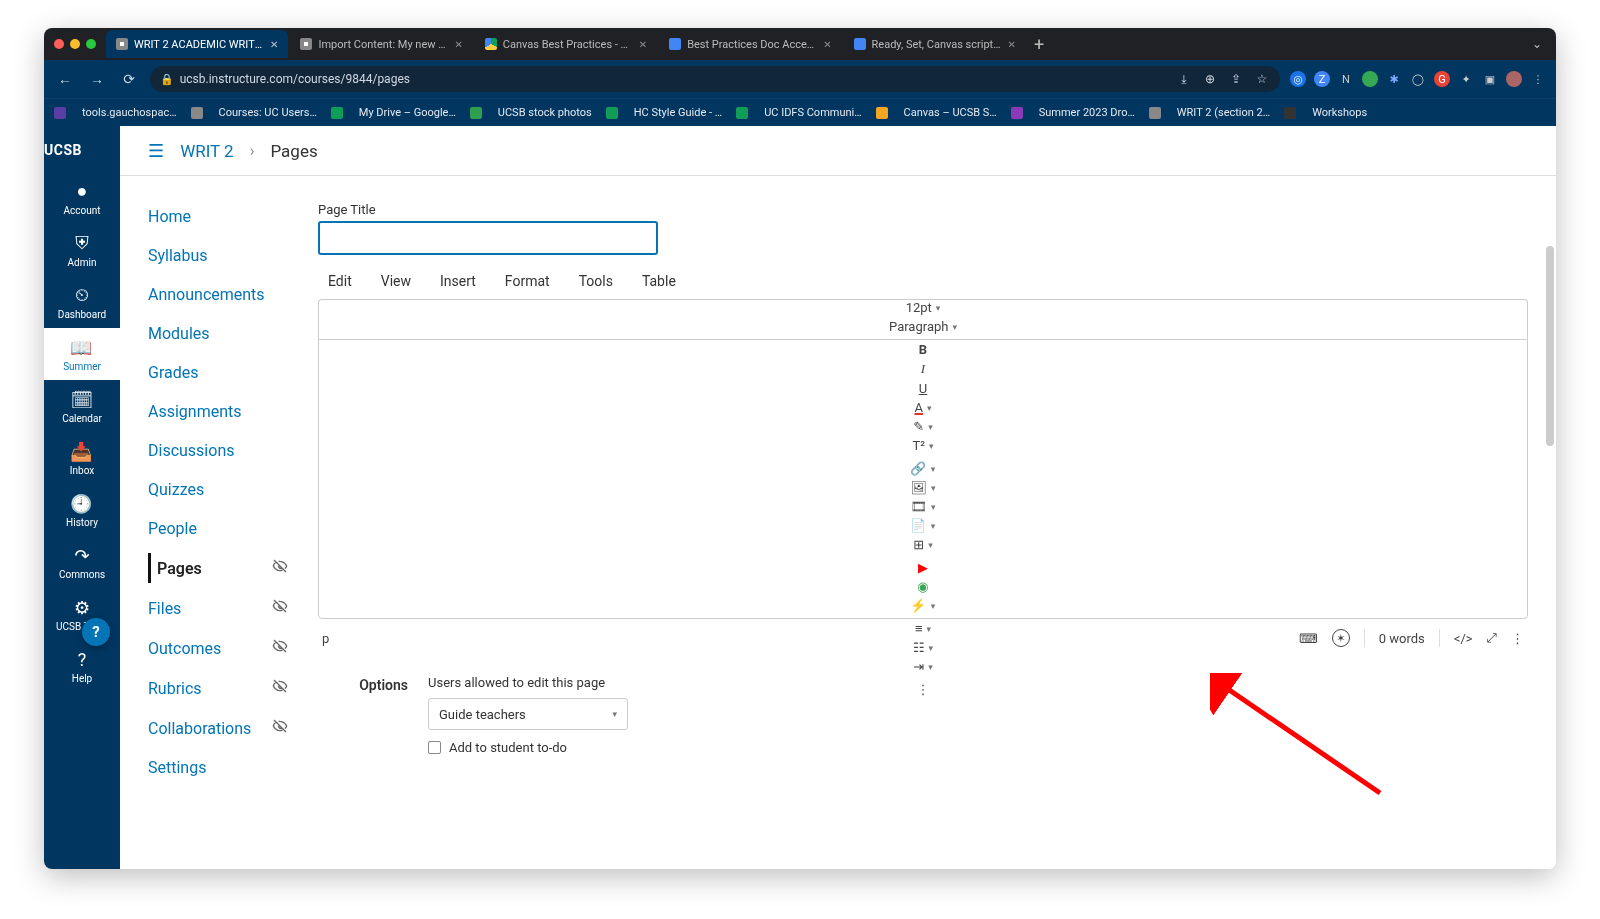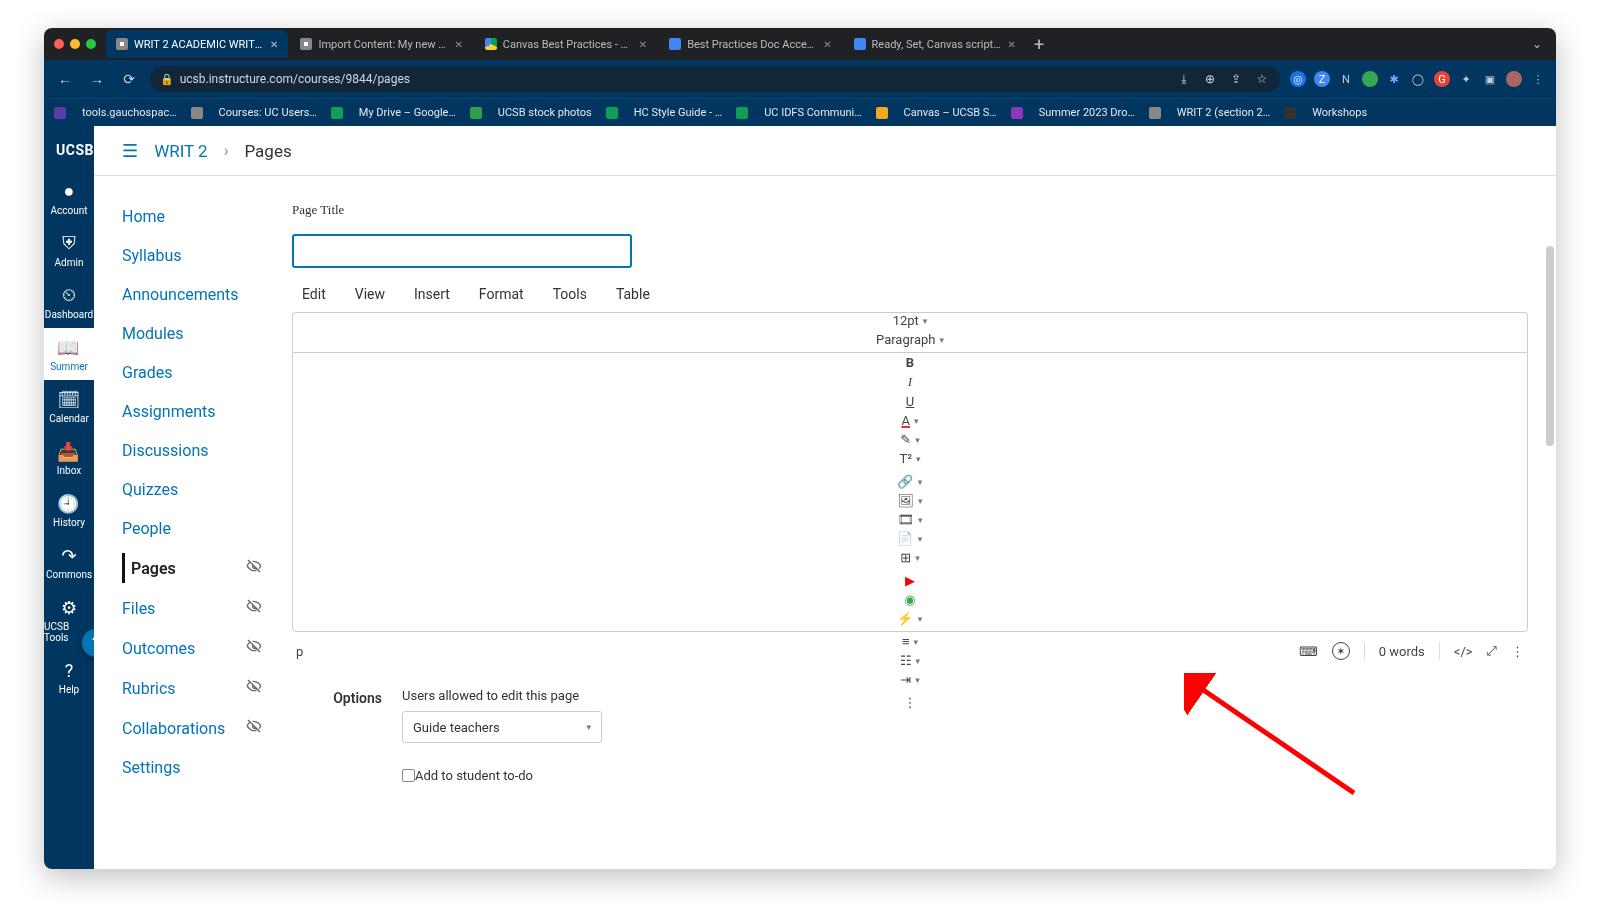--- a/index.html
+++ b/index.html
@@ -31,58 +31,58 @@
 .url-icons span { font-size: 12px; color:#cfd8e3; cursor:pointer; width:16px; text-align:center; }
 .ext-icons { display:flex; gap:8px; align-items:center; }
 .ext-icons span{ width:16px; height:16px; display:inline-flex; align-items:center; justify-content:center; font-size:11px; border-radius:50%; cursor:pointer; }
 
 .bookmark-bar { background: #003660; height: 28px; display: flex; align-items: center; gap: 14px; padding: 0 10px; font-size: 11px; color: #e4e9f0; border-top: 1px solid rgba(255,255,255,.05); }
 .bookmark { display:flex; align-items:center; gap:16px; cursor:pointer; white-space:nowrap; }
 .bm-ico{ width:12px; height:12px; display:inline-block; border-radius:2px; }
 
 .page { flex: 1; display:flex; overflow:hidden; }
 
-.globalnav { width: 50px; background: #003660; color:#fff; display:flex; flex-direction:column; align-items:flex-end; font-size: 10px; }
+.globalnav { width: 76px; background: #003660; color:#fff; display:flex; flex-direction:column; align-items:flex-start; font-size: 10px; }
 .gn-logo { font-weight:700; font-size:14px; letter-spacing:.5px; padding: 16px 0 14px; }
 .gn-item { width:100%; display:flex; flex-direction:column; align-items:center; gap:3px; padding: 8px 0; cursor:pointer; }
 .gn-item.active { background:#fff; color:#0374B5; }
 .gn-icon { width:22px; height:22px; display:flex; align-items:center; justify-content:center; font-size:18px; }
 .gn-help-bubble { position:absolute; width:28px; height:28px; border-radius:50%; background:#0374B5; color:#fff; display:flex; align-items:center; justify-content:center; font-weight:700; font-size:15px; margin-left: 38px; margin-top: -22px; box-shadow:0 2px 6px rgba(0,0,0,.3); cursor:pointer; }
 
 .content { flex:1; overflow-y:auto; background:#fff; position:relative; }
 .breadcrumb-bar { display:flex; align-items:center; gap:16px; padding: 14px 28px; border-bottom: 1px solid #ddd; }
 .hamburger { color:#0374B5; cursor:pointer; font-size:18px; }
 .crumb-link { color:#0374B5; cursor:pointer; font-size:17px; }
 .crumb-sep { color:#888; }
 .crumb-cur { color:#333; font-size:17px; }
 .course-body { display:flex; padding: 26px 28px; gap:30px; }
 .course-nav { width: 140px; display:flex; flex-direction:column; gap:10px; font-size:16px; }
 .course-nav .item { color:#0374B5; cursor:pointer; padding:5px 0; display:flex; align-items:center; justify-content:space-between; }
 .course-nav .item.active { color:#222; font-weight:600; border-left:3px solid #111; padding-left:6px; }
 .hidden-icon { width:16px; height:16px; color:#666; }
 .main-area { flex:1; }
-.field-label { font-size:13px; color:#333; margin-bottom:16px;font-family:Liberation Serif, serif; }
+.field-label { font-size:13px; color:#333; margin-bottom:4px; }
 .title-input { width:340px; height:34px; border:2px solid #0374B5; border-radius:3px; padding:0 8px; font-size:14px; outline:none; }
 .rce-menu { display:flex; gap:29px; padding: 18px 10px 10px; color:#333; font-size:14px; }
 .rce-menu span { cursor:pointer; }
 .rce-toolbar { border:1px solid #ccc; border-bottom:none; border-radius:4px 4px 0 0; height:40px; display:flex; align-items:center; gap:4px; padding:0 12px; font-size:13px; color:#444;flex-direction:column; }
 .tb-sep { width:1px; height:22px; background:#ddd; margin:0 6px; }
 .tb-btn { min-width:20px; height:26px; display:inline-flex; align-items:center; justify-content:center; padding:0 4px; cursor:pointer; border-radius:3px; color:#444; }
 .tb-drop { display:inline-flex; align-items:center; gap:4px; cursor:pointer; padding:0 4px; }
 .caret { font-size:9px; color:#777; }
 .rce-body { border:1px solid #ccc; border-radius:0 0 4px 4px; height:280px; background:#fff; cursor:text; }
 .rce-status { display:flex; align-items:center; justify-content:space-between; padding:10px 4px; font-size:13px; color:#444; }
 .rce-status-right { display:flex; align-items:center; gap:14px; }
 .rce-status-right .sep{ width:1px; height:18px; background:#ddd; }
 .status-btn{ cursor:pointer; color:#444; }
 .options-row { display:flex; gap:20px; padding-top:18px; }
 .options-label { font-weight:600; font-size:14px; color:#333; width:90px; text-align:right; padding-top:2px; }
 .options-body { font-size:13px; color:#333; }
 .select { margin-top:8px; width:200px; height:32px; border:1px solid #ccc; border-radius:3px; display:flex; align-items:center; justify-content:space-between; padding:0 10px; cursor:pointer; font-size:13px; }
-.chk-row { display:flex; align-items:center; margin-top:25px; font-size:13px;text-align:center; }
+.chk-row { display:flex; align-items:center; gap:8px; margin-top:10px; font-size:13px;text-align:center; }
 .chk { width:13px; height:13px; border:1px solid #888; border-radius:2px; cursor:pointer; }
 
 .red-arrow { position:absolute; pointer-events:none; }
 .scrollbar-stub { position:absolute; right:2px; top:120px; width:8px; height:200px; background:#ccc; border-radius:4px; }
 </style>
 </head>
 <body>
 
 <div class="browser-frame">
 

